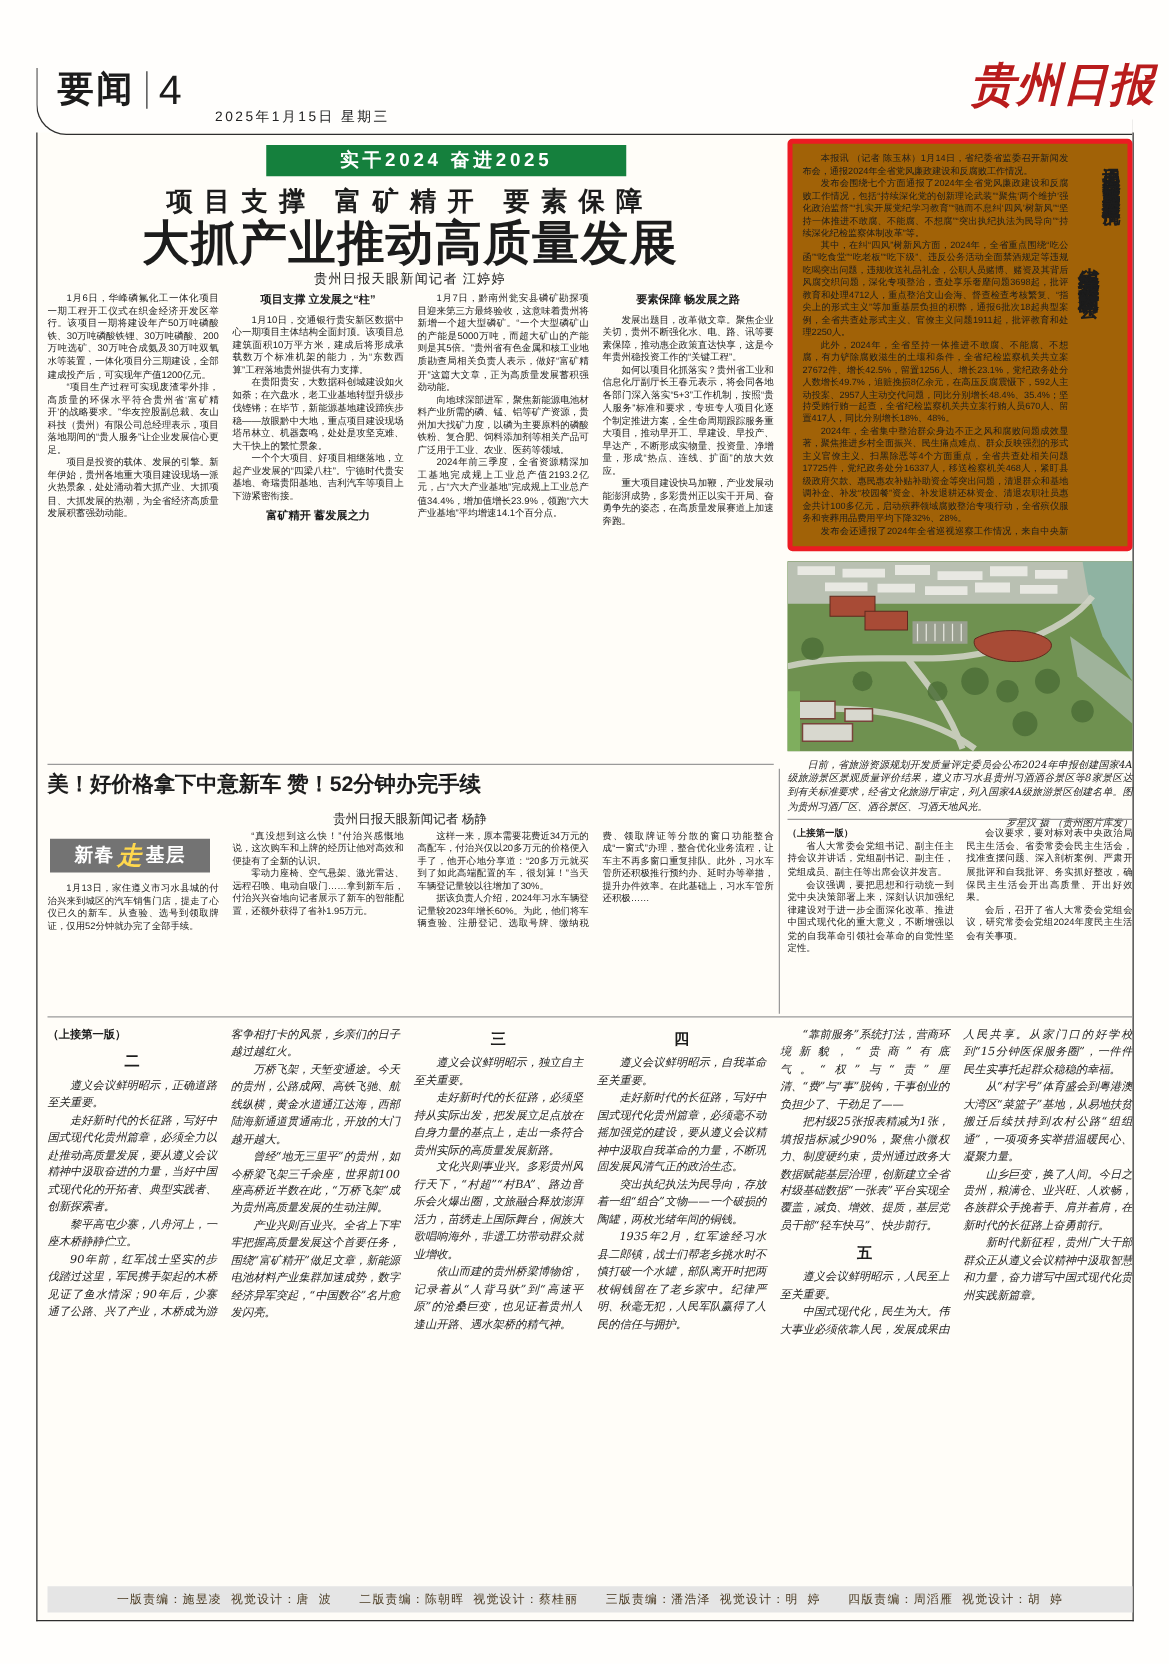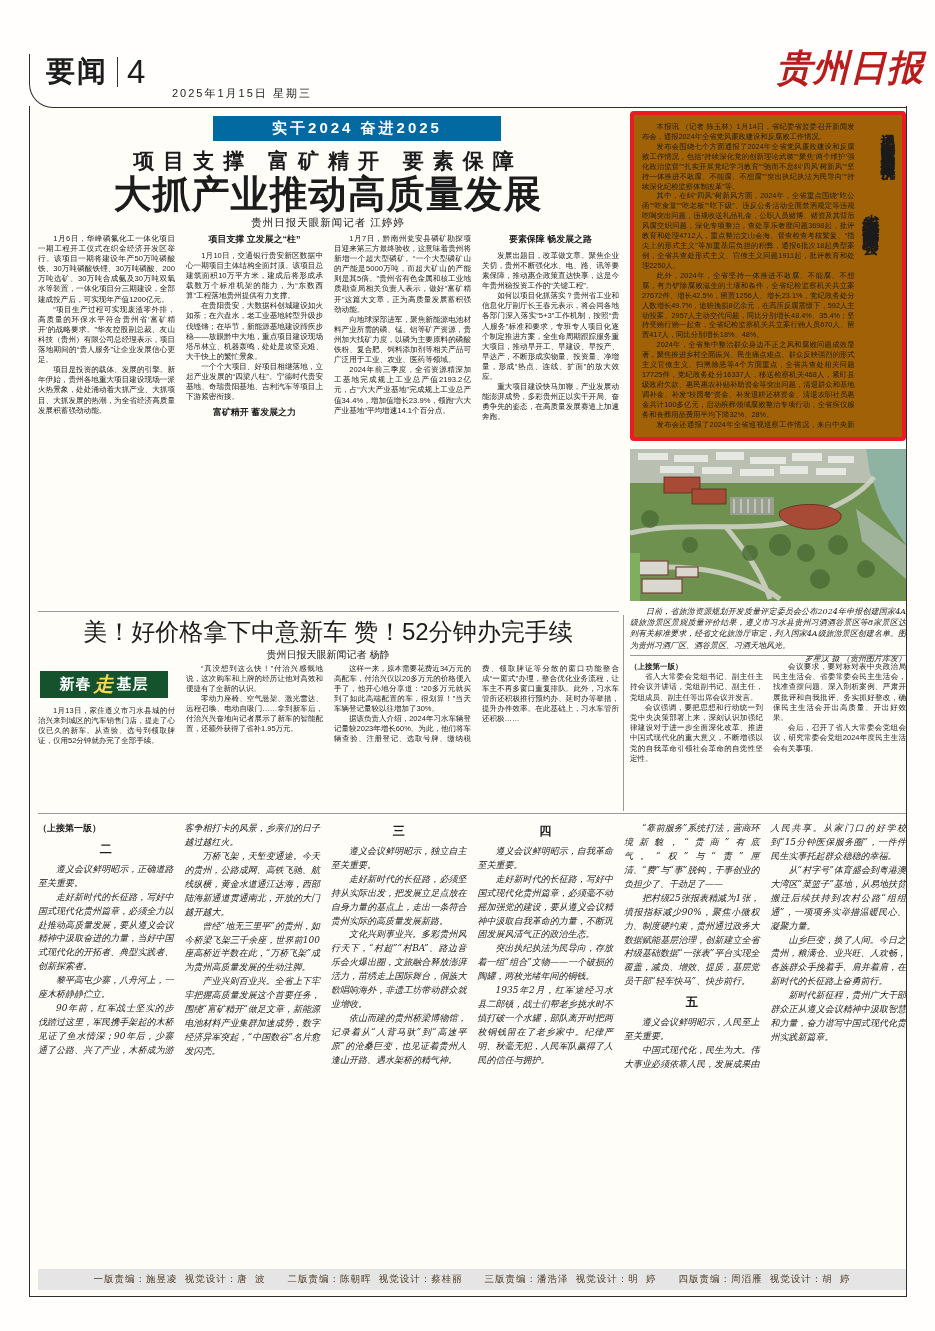--- a/index.html
+++ b/index.html
@@ -14,21 +14,21 @@
   
   .kanhead{position:absolute;left:46px;top:52px;display:flex;align-items:center;}
   .kanhead .sec{font-size:29px;font-weight:700;letter-spacing:2px;}
   .kanhead .bar{width:1px;height:30px;background:#333;margin:0 9px;}
   .kanhead .pn{font-size:33px;font-weight:400;}
   .dateline{position:absolute;left:172px;top:86px;font-size:11px;letter-spacing:2px;color:#222;}
   .masthead{position:absolute;left:776px;top:44px;width:134px;text-align:center;
             font-family:"DejaVu Serif",serif;font-style:italic;font-weight:700;
             font-size:36px;color:#b91c1c;letter-spacing:1px;white-space:nowrap;}
   
-  .banner{position:absolute;left:213px;top:116px;width:288px;height:25px;background:#0369a1;
+  .banner{position:absolute;left:213px;top:116px;width:288px;height:25px;background:#15803d;
           color:#fff;font-size:15px;font-weight:700;letter-spacing:3px;
           display:flex;align-items:center;justify-content:center;}
   .kicker{position:absolute;left:38px;top:147px;width:580px;text-align:center;
           font-size:21px;font-weight:700;letter-spacing:9px;}
   .headline{position:absolute;left:33px;top:169px;width:590px;text-align:center;
             font-size:38px;font-weight:900;letter-spacing:1px;}
   .byline{position:absolute;left:38px;top:216px;width:580px;text-align:center;
           font-size:10.5px;color:#222;letter-spacing:1px;}
   .lead-cols{position:absolute;left:38px;top:234px;width:581px;height:373px;
              column-count:4;column-gap:11px;font-size:7.6px;line-height:1.33;
@@ -50,27 +50,27 @@
   .bt-main{font-size:17px;font-weight:900;letter-spacing:2px;margin-top:78px;line-height:1.1;}
   
   .photo{position:absolute;left:630px;top:449px;width:276px;height:152px;overflow:hidden;
          background:#6a8f4f;}
   .caption{position:absolute;left:630px;top:606px;width:276px;font-size:8px;line-height:1.4;
            font-style:italic;text-align:justify;font-family:"DejaVu Serif",serif;}
   
   .rule{position:absolute;border-top:1px solid #9a9a9a;}
   .vrule{position:absolute;border-left:1px solid #9a9a9a;}
   
-  .car-headline{position:absolute;left:38px;top:616px;width:580px;text-align:center;
-                font-size:24px;font-weight:400;}
+  .car-headline{position:absolute;left:38px;top:616px;width:580px;
+                font-size:17px;font-weight:700;}
   .car-byline{position:absolute;left:38px;top:648px;width:580px;text-align:center;font-size:10px;}
   .car-cols{position:absolute;left:38px;top:664px;width:581px;height:146px;
             column-count:4;column-gap:11px;font-size:7.5px;line-height:1.33;
             text-align:justify;overflow:hidden;}
-  .badge{position:absolute;left:40px;top:671px;width:128px;height:27px;background:#14532d;
+  .badge{position:absolute;left:40px;top:671px;width:128px;height:27px;background:#737373;
          color:#fff;display:flex;align-items:center;justify-content:center;
          font-size:15px;font-weight:800;letter-spacing:1px;}
   .badge .mid{color:#ffd84d;font-size:20px;font-style:italic;font-weight:900;margin:0 2px;
               font-family:"DejaVu Serif",serif;}
   
   .jump{position:absolute;left:630px;top:662px;width:276px;height:148px;
         column-count:2;column-gap:10px;font-size:7.5px;line-height:1.36;
         text-align:justify;overflow:hidden;}
   
   .commentary{position:absolute;left:38px;top:822px;width:868px;height:440px;

